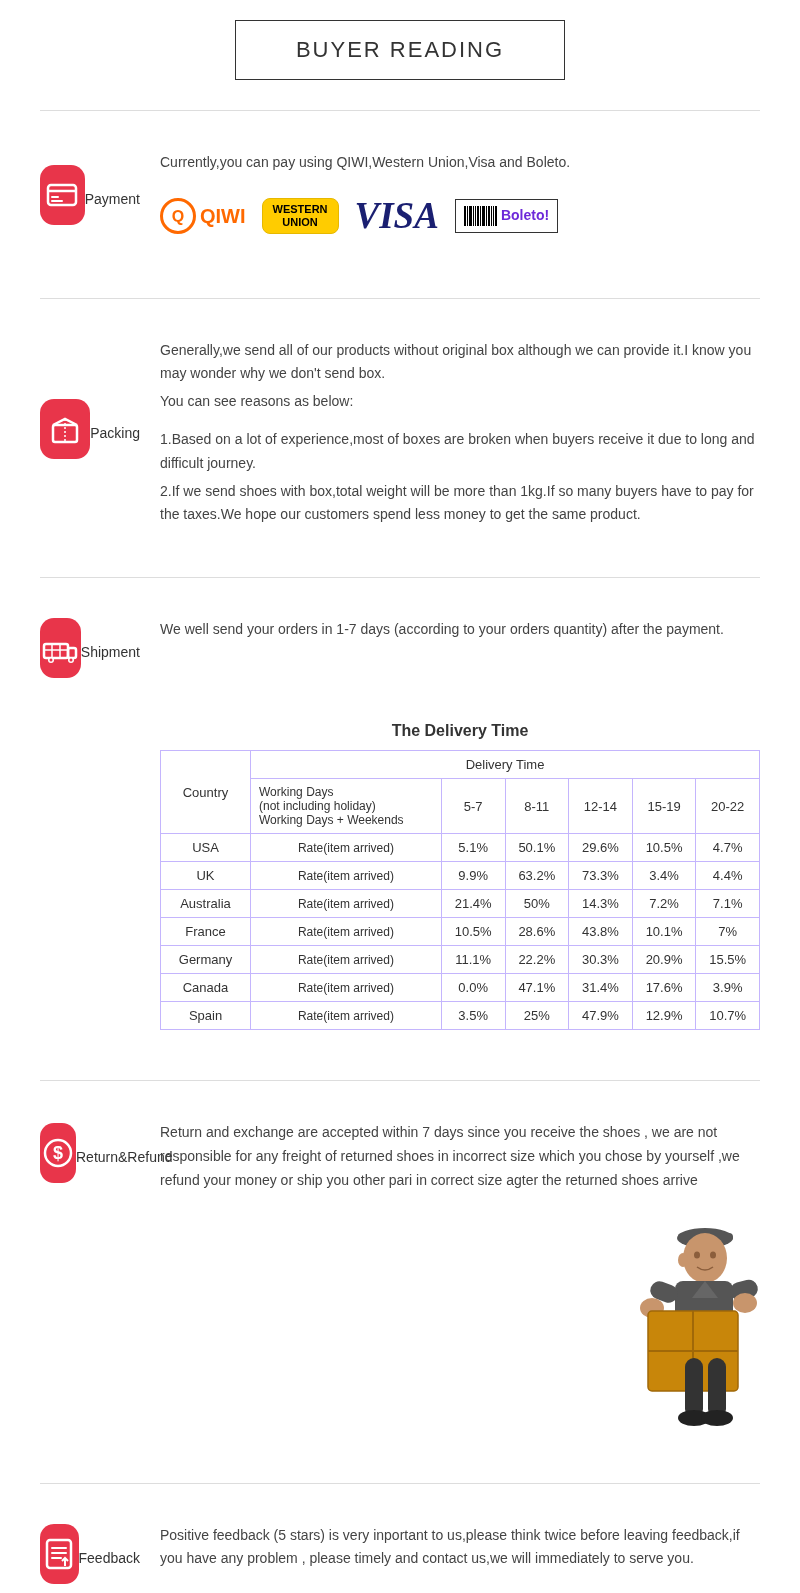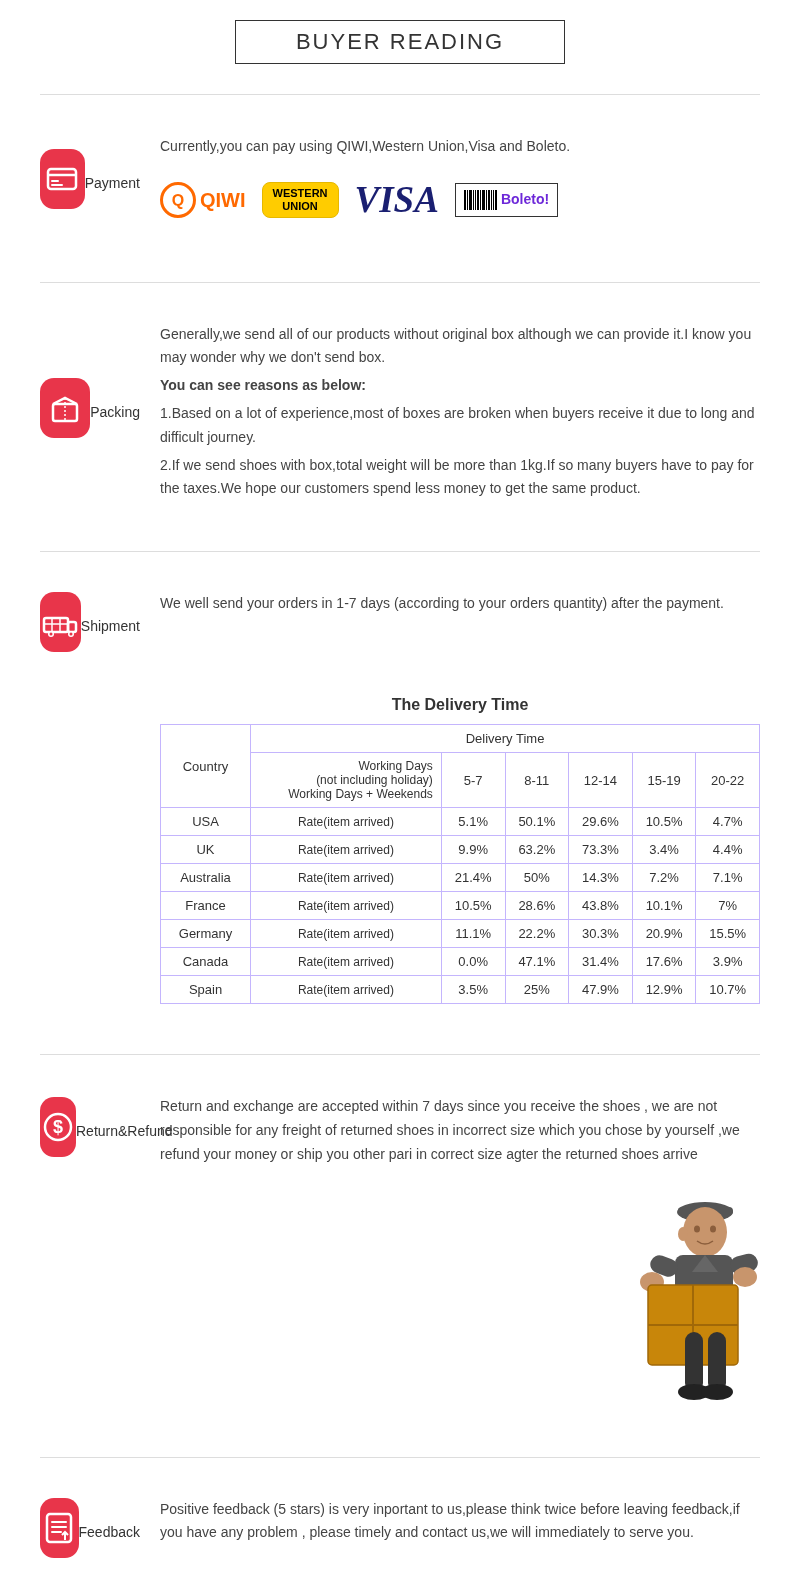--- a/index.html
+++ b/index.html
@@ -13,21 +13,21 @@
     }
 
     .page-header {
       text-align: center;
       padding: 20px 0 10px;
     }
 
     .page-title-box {
       display: inline-block;
       border: 1px solid #333;
-      padding: 8px 60px;
+      padding: 16px 60px;
       font-size: 22px;
       font-weight: 400;
       letter-spacing: 2px;
       color: #333;
     }
 
     .divider {
       border: none;
       border-top: 1px solid #ddd;
       margin: 20px 40px;
@@ -255,21 +255,21 @@
         <rect x="6" y="14" width="24" height="17" rx="2" fill="none" stroke="white" stroke-width="2.5"></rect>
         <polyline points="6,14 18,8 30,14" fill="none" stroke="white" stroke-width="2.5"></polyline>
         <line x1="18" y1="8" x2="18" y2="31" stroke="white" stroke-width="1.5" stroke-dasharray="2,2"></line>
         <line x1="12" y1="14" x2="24" y2="14" stroke="white" stroke-width="2"></line>
       </svg>
     </div>
     <span class="section-label">Packing</span>
   </div>
   <div class="section-content">
     <p style="margin-bottom:4px;">Generally,we send all of our products without original box although we can provide it.I know you may wonder why we don't send box.</p>
-    <p style="margin-bottom:4px;font-weight:bold;">You can see reasons as below:</p>
+    <p style="margin-bottom:14px;">You can see reasons as below:</p>
     <p style="margin-bottom:4px;">1.Based on a lot of experience,most of boxes are broken when buyers receive it due to long and difficult journey.</p>
     <p>2.If we send shoes with box,total weight will be more than 1kg.If so many buyers have to pay for the taxes.We hope our customers spend less money to get the same product.</p>
   </div>
 </div>
 
 <hr class="divider">
 
 <div class="section" style="flex-direction:column;">
   <div style="display:flex;gap:20px;">
     <div class="section-left">
@@ -296,21 +296,21 @@
 
   <div style="padding:0 0 0 120px;">
     <div class="delivery-table-title">The Delivery Time</div>
     <table class="delivery-table">
       <thead>
         <tr>
           <td class="col-country" rowspan="2">Country</td>
           <td colspan="6">Delivery Time</td>
         </tr>
         <tr>
-          <td style="text-align:right;font-size:12px;">Working Days<br>(not including holiday)<br>Working Days + Weekends</td>
+          <td style="text-align:left;font-size:12px;">Working Days<br>(not including holiday)<br>Working Days + Weekends</td>
           <td>5-7</td>
           <td>8-11</td>
           <td>12-14</td>
           <td>15-19</td>
           <td>20-22</td>
         </tr>
       </thead>
       <tbody id="delivery-table-body">
       <tr>
       <td>USA</td>

